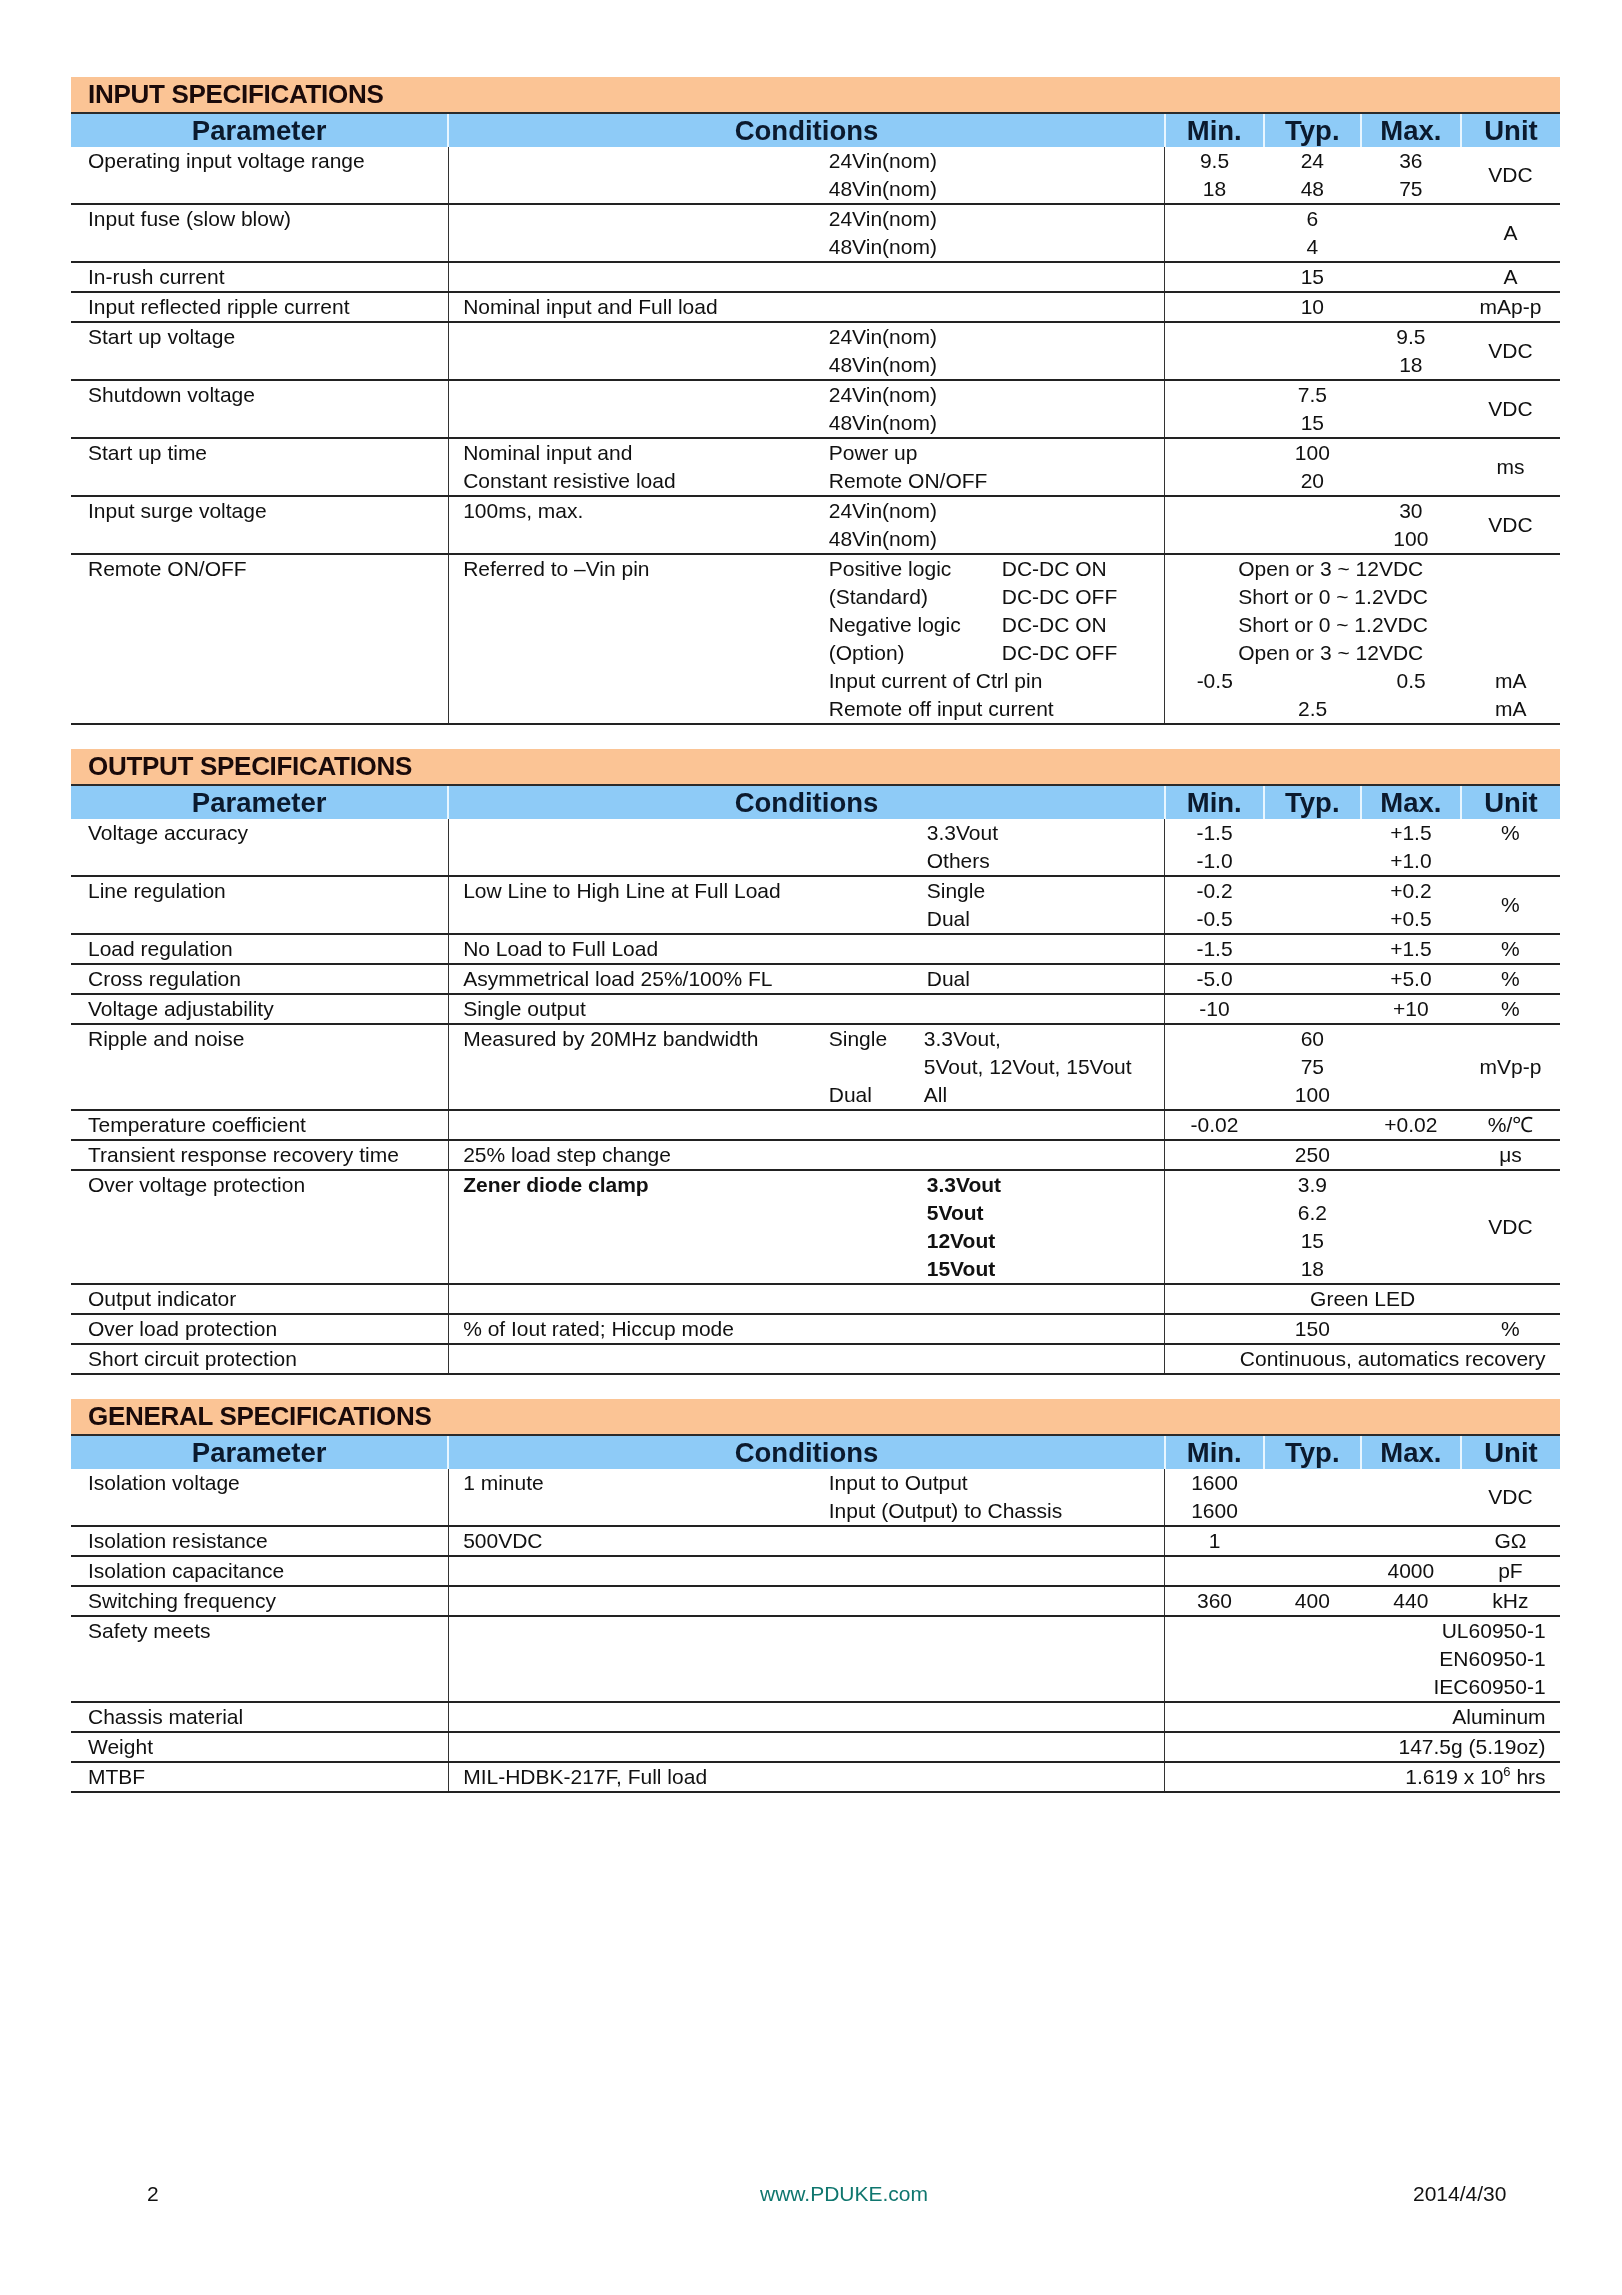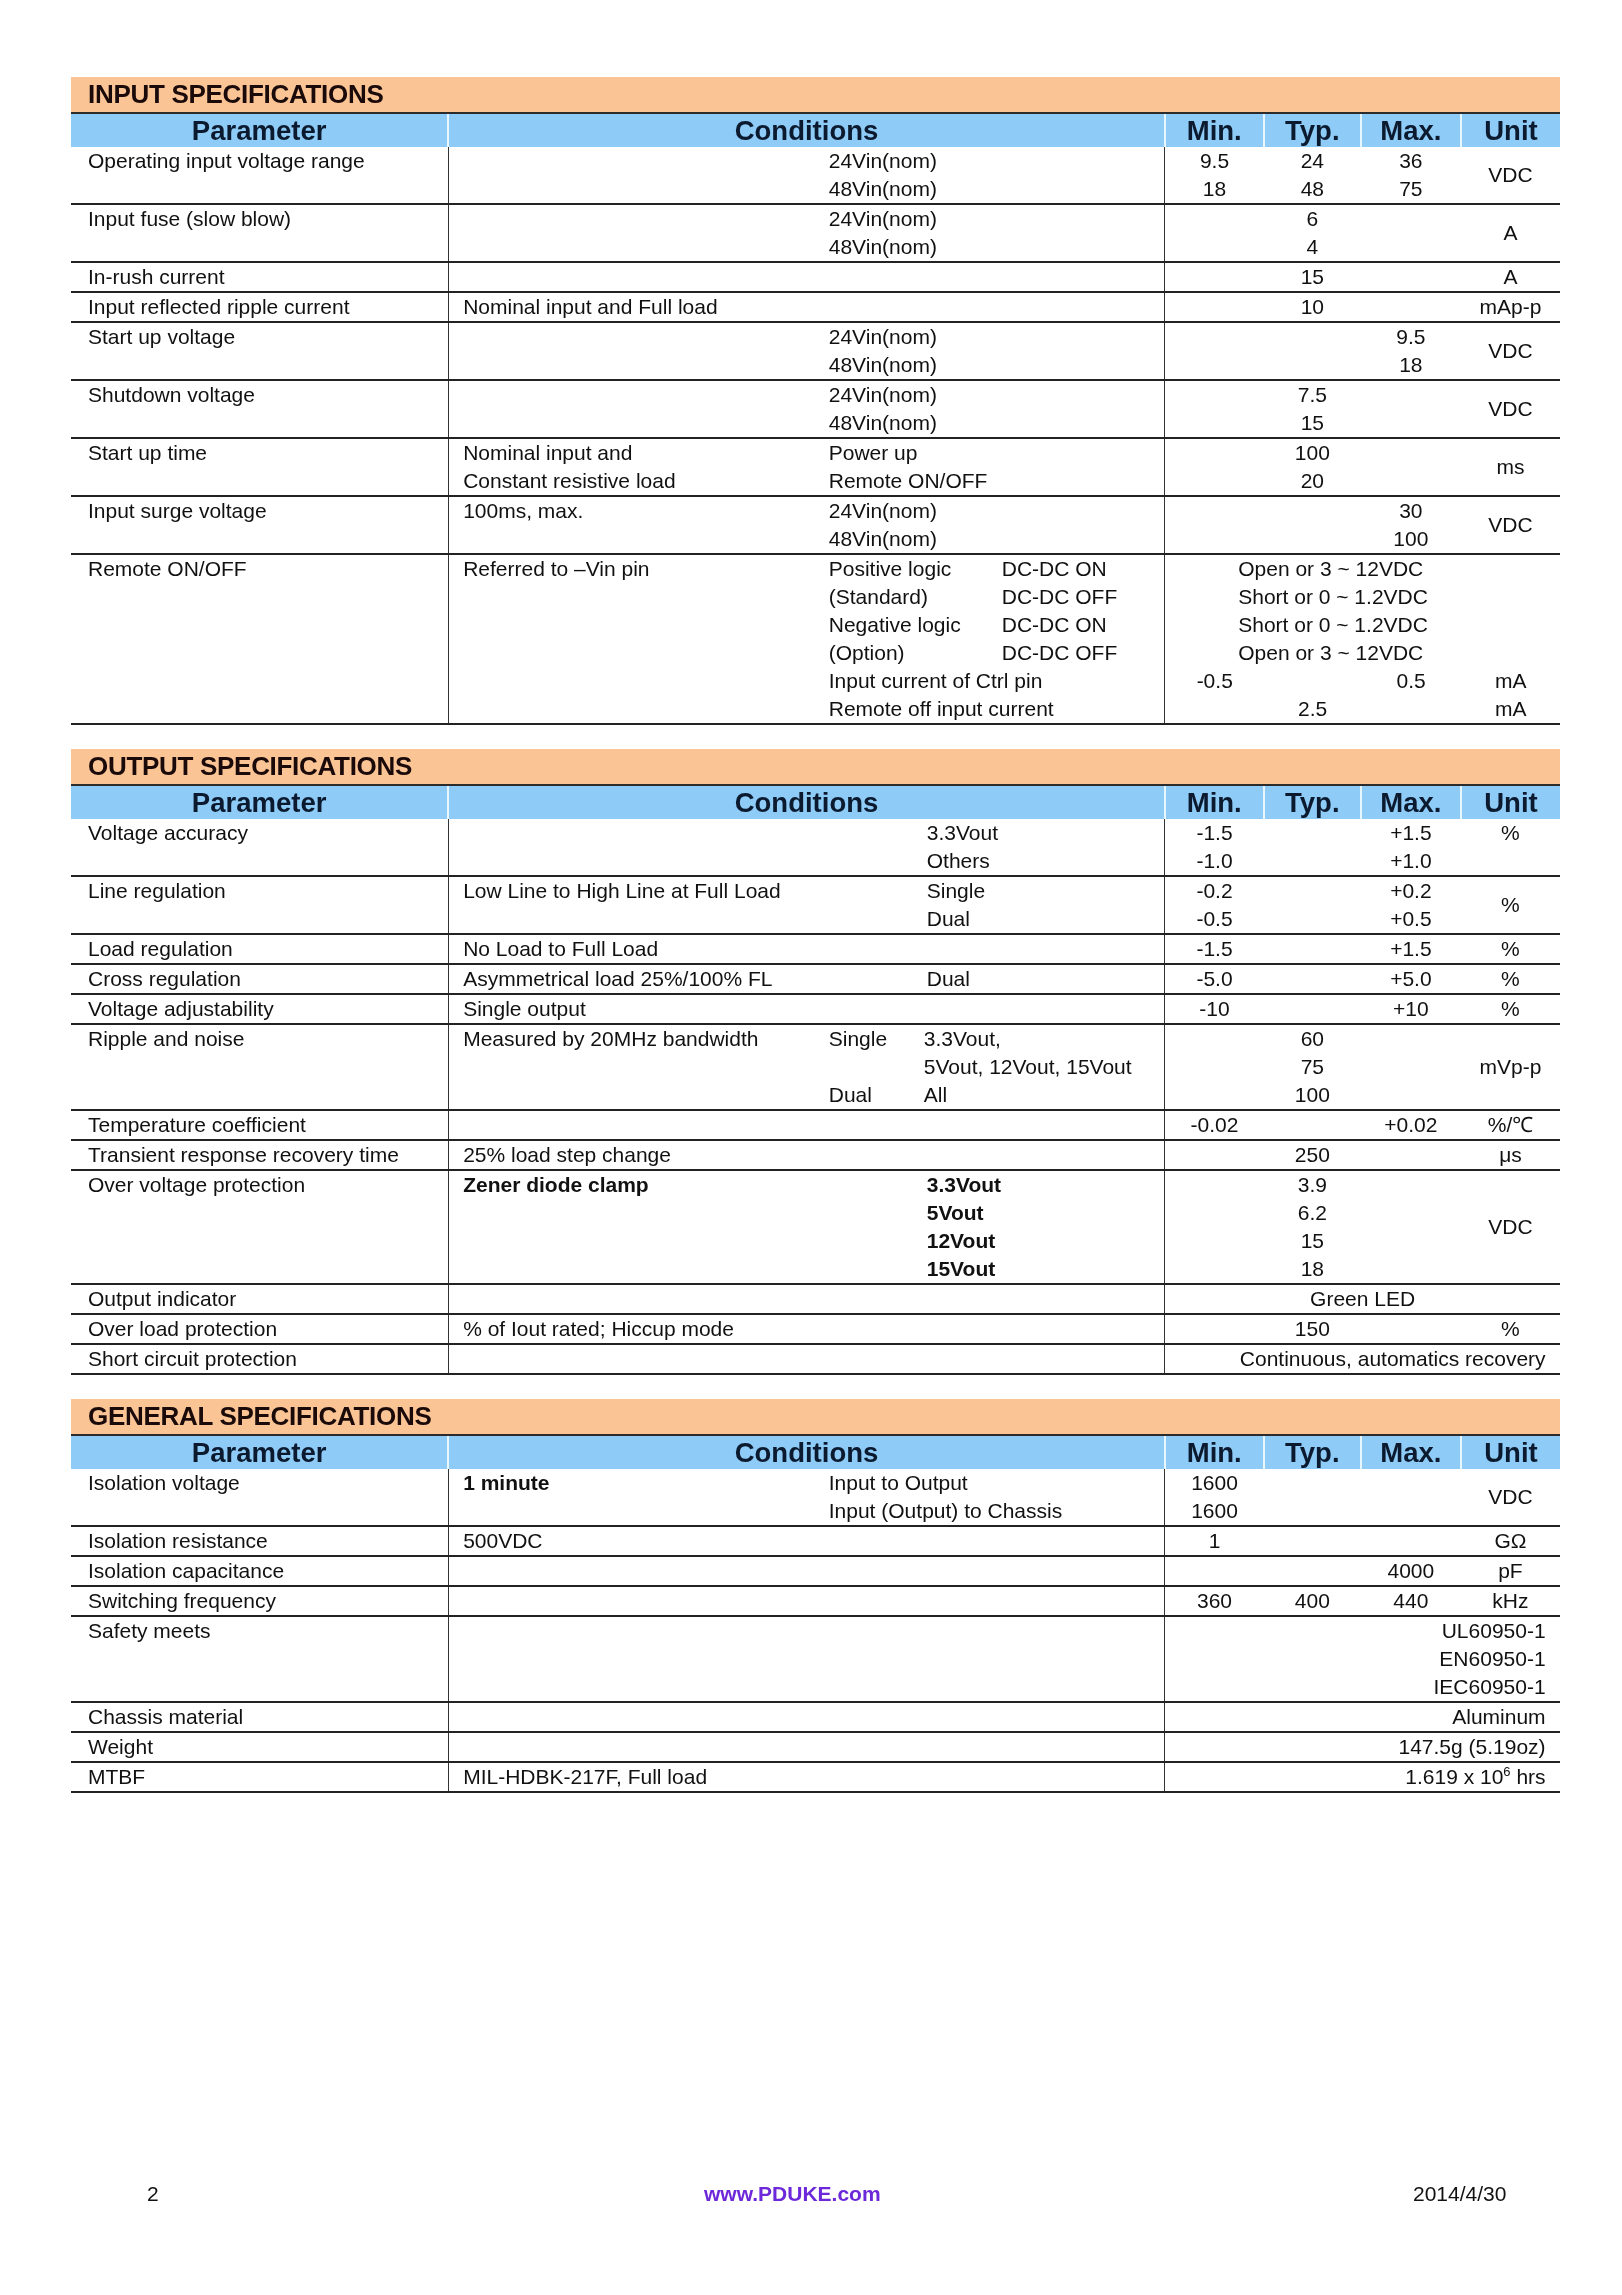--- a/index.html
+++ b/index.html
@@ -16,21 +16,21 @@
   td.cond { border-right:1.3px solid #333; padding:0; }
   td.num { text-align:center; padding:0; }
   td.unit { text-align:center; vertical-align:middle; padding:0; }
   td.span4 { text-align:right; padding-right:14.4px; }
   td.center4 { text-align:center; }
   .cg { display:grid; }
   .line { height:28px; white-space:nowrap; }
   sup { font-size:13px; line-height:0; }
   .footer { position:absolute; top:2182px; left:0; width:1622px; font-size:21px; }
   .footer .pg { position:absolute; left:147px; }
-  .footer .url { position:absolute; left:704px; color:#6d28d9; font-weight:bold; }
+  .footer .url { position:absolute; left:760px; color:#0f766e; font-weight:normal; }
   .footer .date { position:absolute; left:1413px; }
 </style>
 </head>
 <body>
 
 <div class="sheet">
 
   <div class="sec">
     <div class="sec-title">INPUT SPECIFICATIONS</div>
     <table>
@@ -667,21 +667,21 @@
             <th>Typ.</th>
             <th>Max.</th>
             <th>Unit</th>
           </tr>
         </thead>
       <tbody id="general-body">
           <tr>
             <td class="par">Isolation voltage</td>
             <td class="cond">
               <div class="cg" style="grid-template-columns: 380px 1fr;">
-                <div style="padding-left: 14.4px; white-space: pre-line; line-height: 28px; font-weight: bold;">1 minute</div>
+                <div style="padding-left: 14.4px; white-space: pre-line; line-height: 28px;">1 minute</div>
                 <div>
                   <div class="line">Input to Output</div>
                   <div class="line">Input (Output) to Chassis</div>
                 </div>
               </div>
             </td>
             <td class="num">
               <div>
                 <div class="line">1600</div>
                 <div class="line">1600</div>

